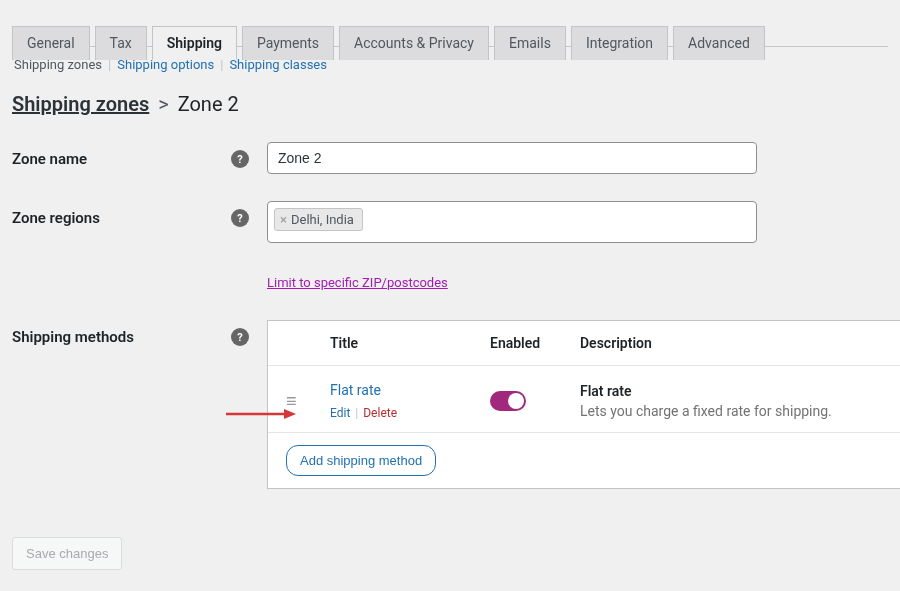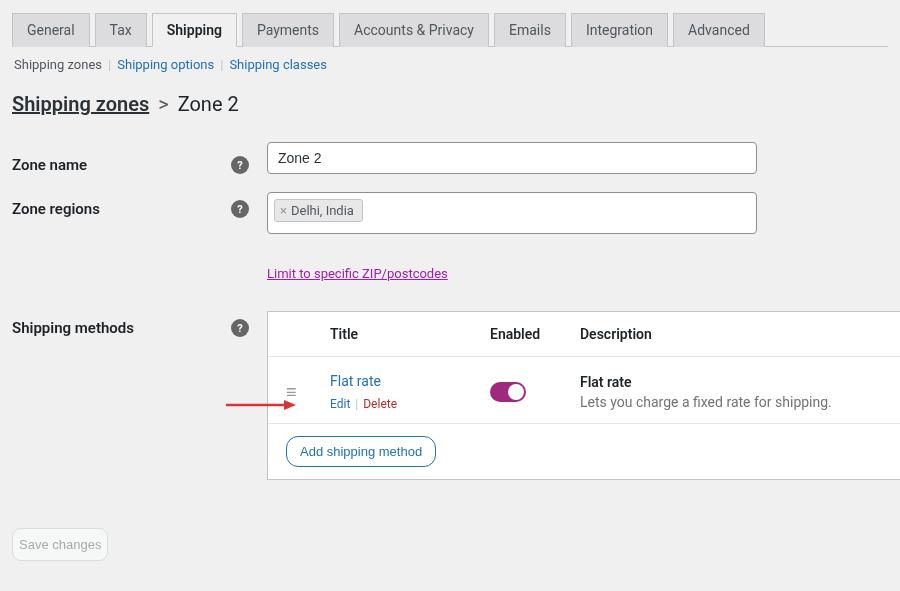--- a/index.html
+++ b/index.html
@@ -19,21 +19,21 @@
     }
     .tab {
       padding: 8px 14px;
       background: #dcdcde;
       border: 1px solid #c3c4c7;
       border-bottom: none;
       color: #50575e;
       cursor: pointer;
       font-size: 14px;
       position: relative;
-      top: 1px;
+      top: 14px;
     }
     .tab.active {
       background: #f0f0f1;
       color: #1d2327;
       font-weight: 600;
       border-bottom: 1px solid #f0f0f1;
     }
     .subtabs {
       display: flex;
       align-items: center;
@@ -56,21 +56,21 @@
       font-weight: 600;
       cursor: pointer;
     }
     .breadcrumb .gt { color: #50575e; margin: 0 4px; }
     .form-table { width: 100%; }
     .form-row {
       display: flex;
       align-items: flex-start;
       margin-bottom: 30px;
     }
-    .form-row.top { margin-bottom: 18px; align-items: flex-end; }
+    .form-row.top { margin-bottom: 27px; }
     .form-label-cell {
       width: 255px;
       display: flex;
       align-items: center;
       justify-content: space-between;
       padding-right: 18px;
       padding-top: 8px;
     }
     .form-label {
       font-weight: 600;
@@ -199,25 +199,25 @@
       padding: 7px 13px;
       background: #fff;
       border: 1px solid #2271b1;
       color: #2271b1;
       border-radius: 12px;
       font-size: 13px;
       cursor: pointer;
     }
     .save-btn {
       margin-top: 18px;
-      padding: 8px 6px;
+      padding: 8px 13px;
       background: #f6f7f7;
       border: 1px solid #dcdcde;
       color: #a7aaad;
-      border-radius: 9px;
+      border-radius: 3px;
       font-size: 13px;
       cursor: pointer;
     }
     .arrow-annotation {
       position: absolute;
       left: -42px;
       top: 38px;
       pointer-events: none;
     }
   </style>

